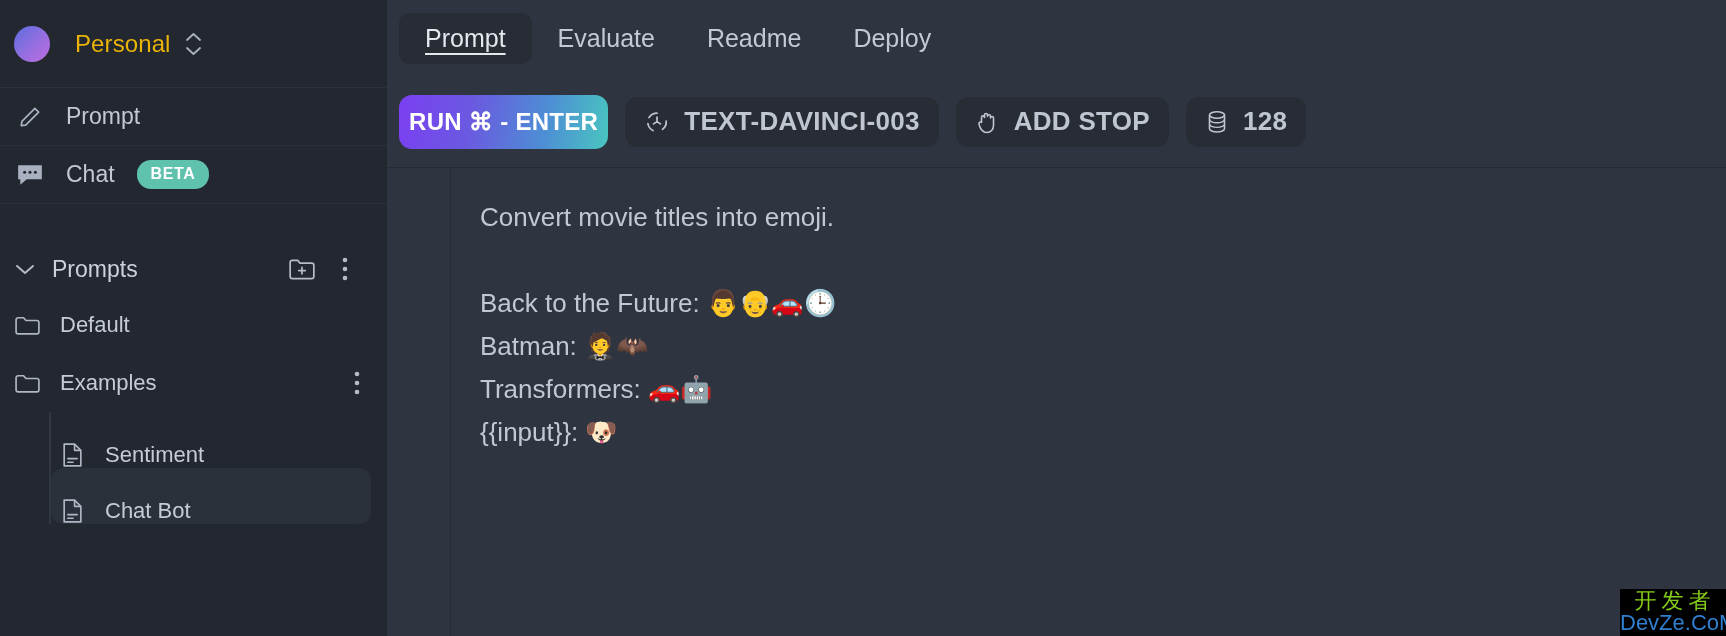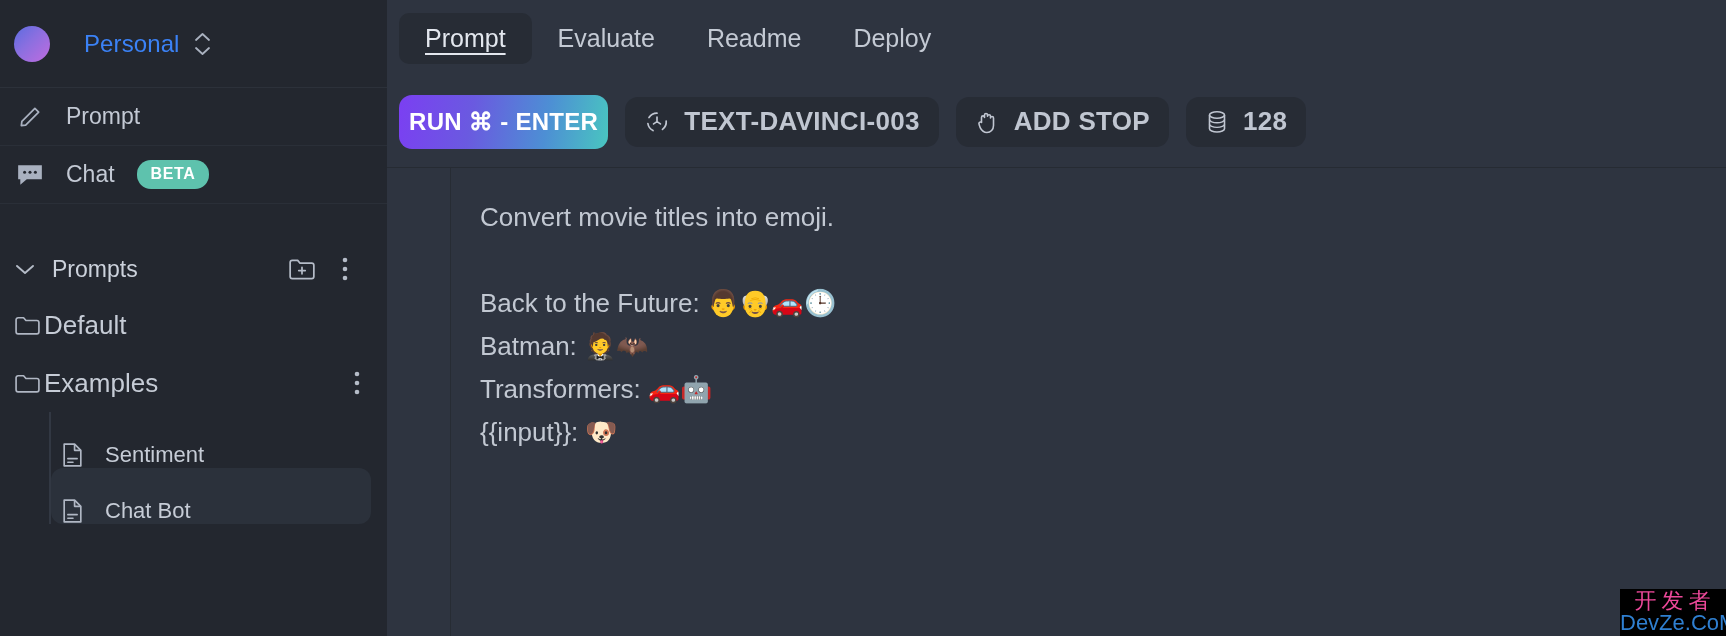--- a/index.html
+++ b/index.html
@@ -38,23 +38,23 @@
     border-bottom: 1px solid #2c313a;
   }
   .ws-avatar {
     width: 36px;
     height: 36px;
     border-radius: 50%;
     background: linear-gradient(135deg, #5b6ce0 0%, #8c6fe0 45%, #c06ce0 100%);
     flex: 0 0 36px;
   }
   .ws-name {
-    margin-left: 34px;
+    margin-left: 25px;
     font-size: 24px;
-    color: #3b82f6;
+    color: #eab308;
     letter-spacing: 0.1px;
   }
   .ws-chevrons {
     margin-left: 14px;
     display: flex;
     flex-direction: column;
     align-items: center;
     color: #aab2c0;
   }
   .ws-chevrons svg { display: block; }
@@ -131,21 +131,22 @@
     box-sizing: border-box;
   }
   .folder-icon {
     width: 30px;
     flex: 0 0 30px;
     display: flex;
     align-items: center;
     color: #b0b7c4;
   }
   .folder-label {
-    font-size: 26px;
+    margin-left: 16px;
+    font-size: 22px;
     color: #c6ccd6;
   }
   .folder-spacer { flex: 1 1 auto; }
 
   .children {
     position: relative;
     margin-left: 49px;
     padding-left: 0;
     border-left: 2px solid #323843;
   }
@@ -277,21 +278,21 @@
     right: 0px;
     bottom: 0px;
     width: 106px;
     background: #000000;
     text-align: center;
     padding: 1px 0 2px 0;
     box-sizing: border-box;
     line-height: 1;
   }
   .wm-cn {
-    color: #ec4899;
+    color: #84cc16;
     font-size: 22px;
     letter-spacing: 5px;
     display: block;
     font-family: "DejaVu Sans", sans-serif;
     padding-left: 4px;
   }
   .wm-en {
     color: #2f7fd0;
     font-size: 22px;
     display: block;

